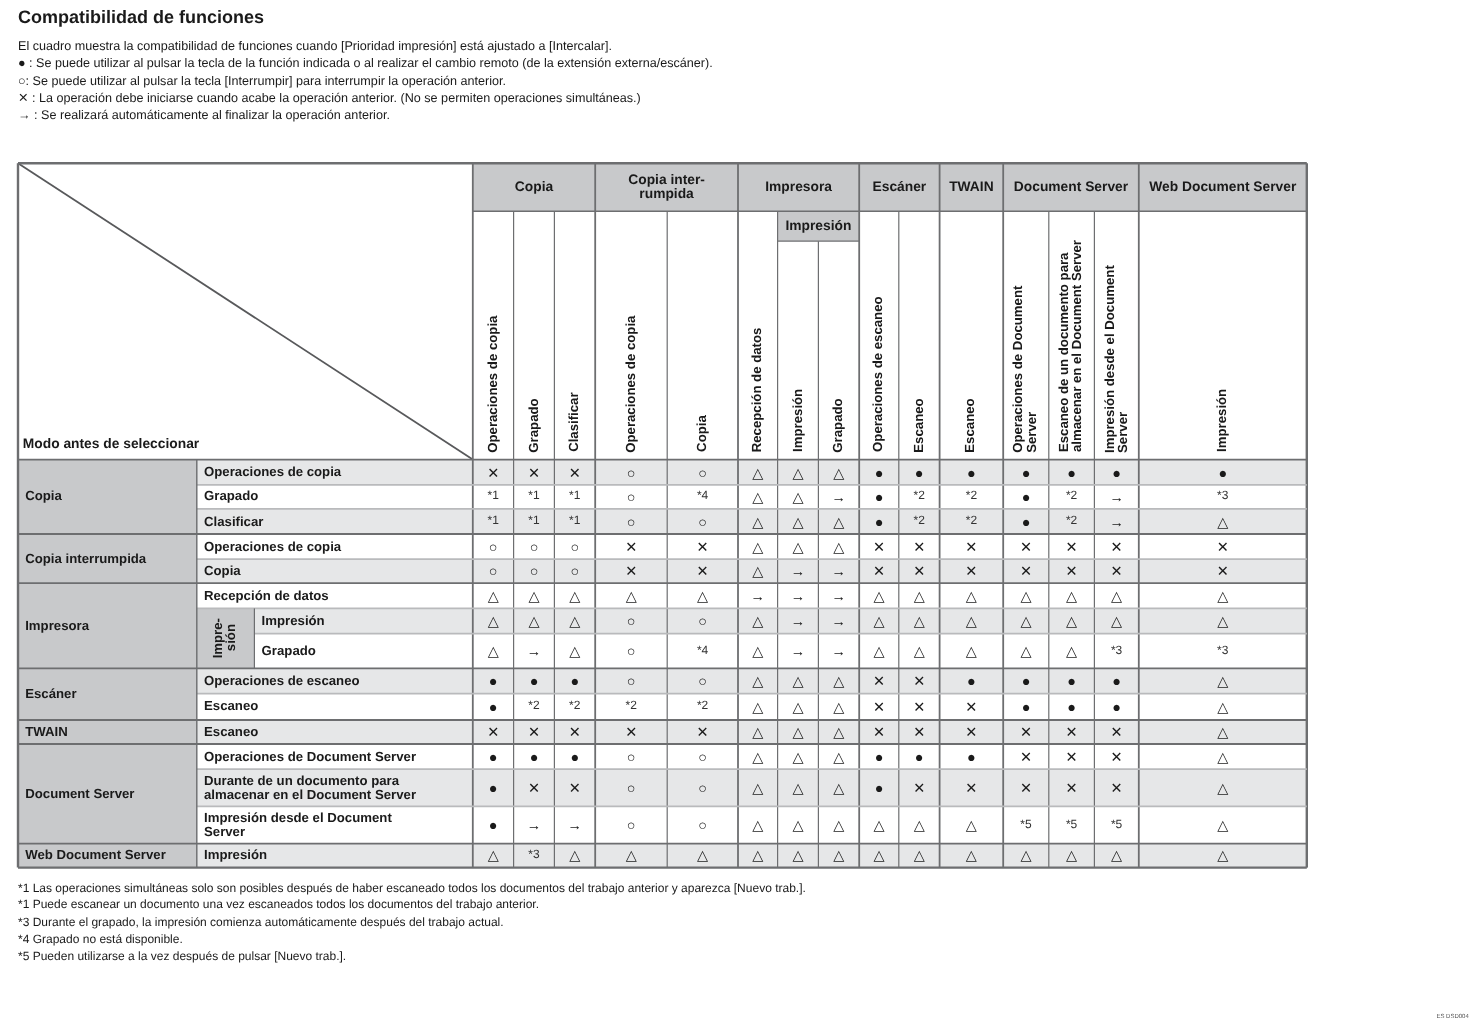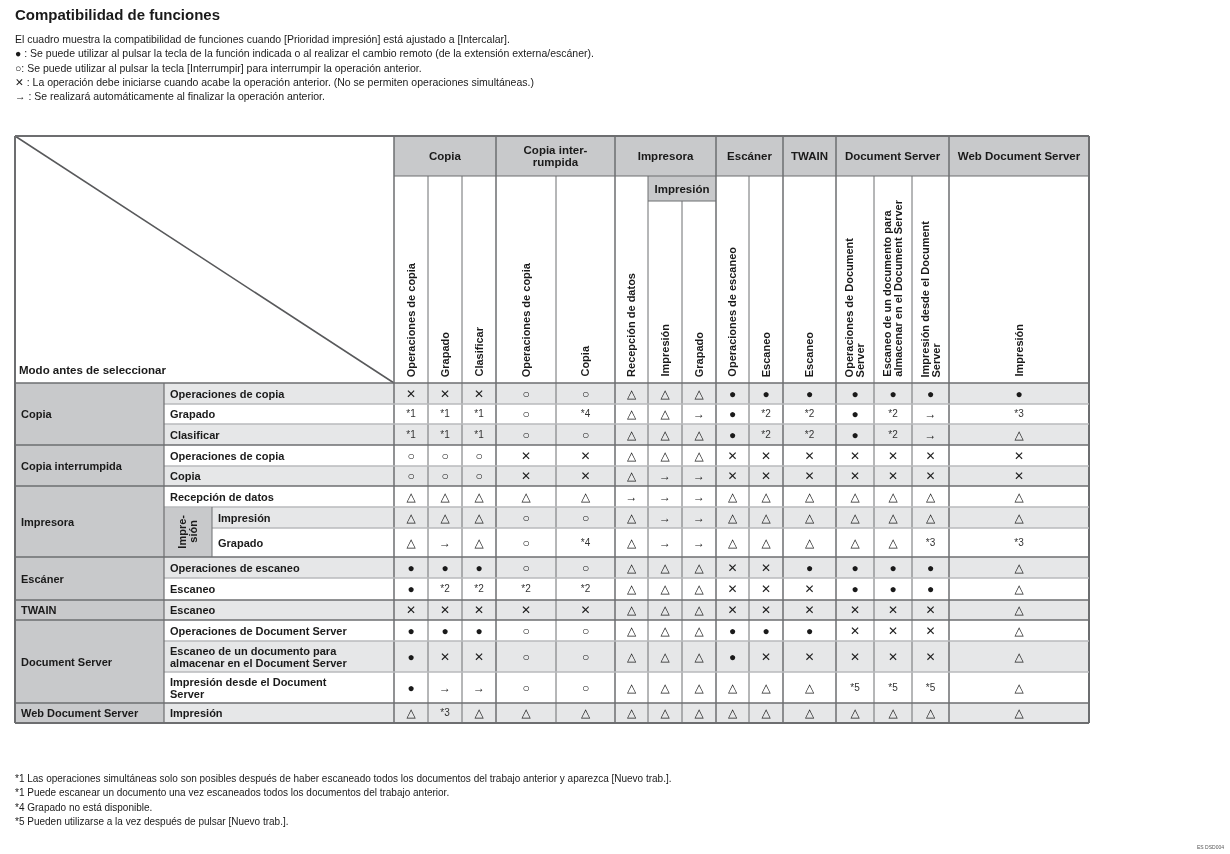--- a/index.html
+++ b/index.html
@@ -15,21 +15,21 @@
   .lg { background:#e6e7e8; }
   .w { background:#ffffff; }
   .bold { font-weight:bold; }
   .hdr { font-weight:bold; font-size:11.5px; }
   .left { justify-content:flex-start; padding-left:6px; text-align:left; }
   .vert { writing-mode:vertical-rl; transform:rotate(180deg); font-weight:bold; font-size:11px;
           text-align:left; line-height:11px; white-space:pre-line; padding-top:0; }
   .vwrap { align-items:flex-end; padding-bottom:6px; }
   .sym { font-size:12px; }
   .fn { font-size:10px; color:#333; }
-  .footnotes { position:absolute; left:15px; top:772px; font-size:10px; line-height:14.3px; }
+  .footnotes { position:absolute; left:15px; top:734px; font-size:10px; line-height:14.3px; }
   .footnotes div { white-space:nowrap; }
   .code { position:absolute; right:6px; bottom:4px; font-size:5px; color:#555; }
   svg.lines { position:absolute; left:0; top:0; pointer-events:none; }
 </style>
 </head>
 <body>
 
 <div class="title">Compatibilidad de funciones</div>
 
 <div class="intro">
@@ -296,21 +296,21 @@
     <div class="c w sym" style="left: 615px; top: 620px; width: 33px; height: 21px;">△</div>
     <div class="c w sym" style="left: 648px; top: 620px; width: 34px; height: 21px;">△</div>
     <div class="c w sym" style="left: 682px; top: 620px; width: 34px; height: 21px;">△</div>
     <div class="c w sym" style="left: 716px; top: 620px; width: 33px; height: 21px;">●</div>
     <div class="c w sym" style="left: 749px; top: 620px; width: 34px; height: 21px;">●</div>
     <div class="c w sym" style="left: 783px; top: 620px; width: 53px; height: 21px;">●</div>
     <div class="c w sym" style="left: 836px; top: 620px; width: 38px; height: 21px;">✕</div>
     <div class="c w sym" style="left: 874px; top: 620px; width: 38px; height: 21px;">✕</div>
     <div class="c w sym" style="left: 912px; top: 620px; width: 37px; height: 21px;">✕</div>
     <div class="c w sym" style="left: 949px; top: 620px; width: 140px; height: 21px;">△</div>
-    <div class="c lg bold left" style="left: 164px; top: 641px; width: 230px; height: 31px; white-space: pre-line;">Escaneo de un documento para
+    <div class="c lg bold left" style="left: 164px; top: 641px; width: 230px; height: 31px; white-space: pre-line;">Durante de un documento para
 almacenar en el Document Server</div>
     <div class="c lg sym" style="left: 394px; top: 641px; width: 34px; height: 31px;">●</div>
     <div class="c lg sym" style="left: 428px; top: 641px; width: 34px; height: 31px;">✕</div>
     <div class="c lg sym" style="left: 462px; top: 641px; width: 34px; height: 31px;">✕</div>
     <div class="c lg sym" style="left: 496px; top: 641px; width: 60px; height: 31px;">○</div>
     <div class="c lg sym" style="left: 556px; top: 641px; width: 59px; height: 31px;">○</div>
     <div class="c lg sym" style="left: 615px; top: 641px; width: 33px; height: 31px;">△</div>
     <div class="c lg sym" style="left: 648px; top: 641px; width: 34px; height: 31px;">△</div>
     <div class="c lg sym" style="left: 682px; top: 641px; width: 34px; height: 31px;">△</div>
     <div class="c lg sym" style="left: 716px; top: 641px; width: 33px; height: 31px;">●</div>
@@ -393,17 +393,18 @@
       <line x1="164" y1="672" x2="1089" y2="672" stroke="#b9babc" stroke-width="1.5"></line>
       <line x1="15" y1="703" x2="1089" y2="703" stroke="#6d6e70" stroke-width="1.5"></line>
       <line x1="164" y1="383" x2="164" y2="723" stroke="#6d6e70" stroke-width="1.2"></line>
       <line x1="212" y1="507" x2="212" y2="557" stroke="#6d6e70" stroke-width="1"></line>
     </svg>
   </div>
 
 <div class="footnotes">
   <div>*1  Las operaciones simultáneas solo son posibles después de haber escaneado todos los documentos del trabajo anterior y aparezca [Nuevo trab.].</div>
   <div>*1  Puede escanear un documento una vez escaneados todos los documentos del trabajo anterior.</div>
+  <div>*3  Durante el grapado, la impresión comienza automáticamente después del trabajo actual.</div>
   <div>*4  Grapado no está disponible.</div>
   <div>*5  Pueden utilizarse a la vez después de pulsar [Nuevo trab.].</div>
 </div>
 
 <div class="code">ES DSD004</div>
 
 </body></html>

